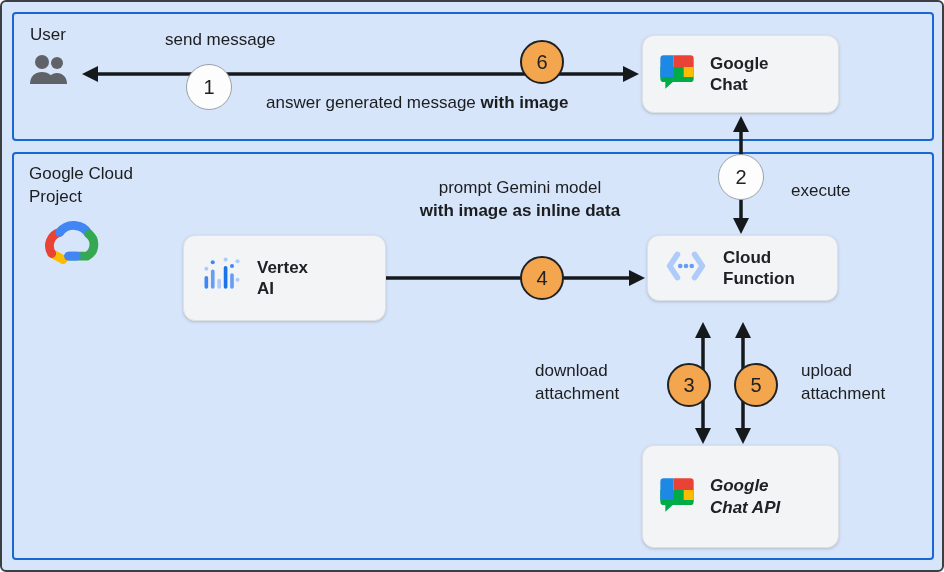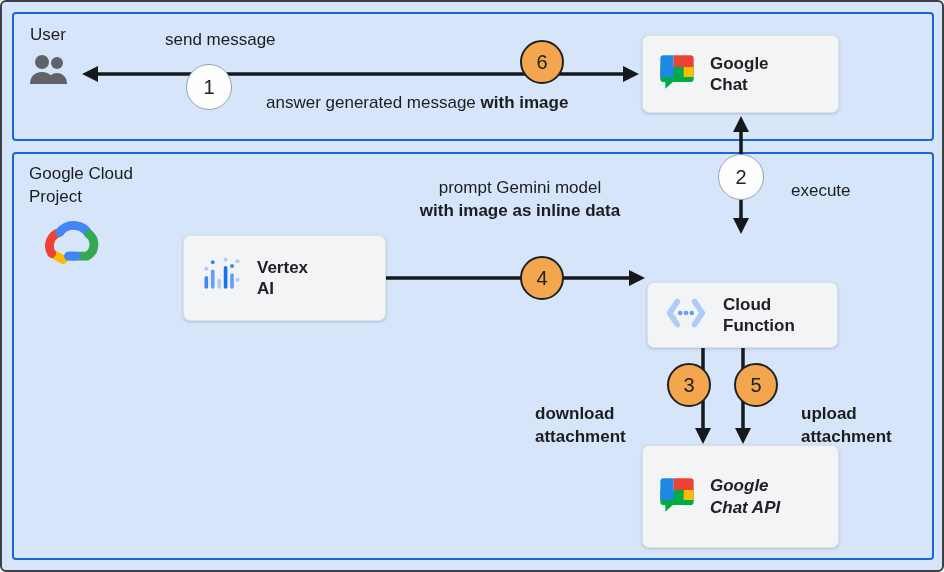--- a/index.html
+++ b/index.html
@@ -26,36 +26,36 @@
   #user-frame { left: 10px; top: 10px; width: 922px; height: 129px; }
   #gcp-frame  { left: 10px; top: 150px; width: 922px; height: 408px; }
 
   .arrows { position: absolute; left: 0; top: 0; z-index: 2; }
 
   .node {
     position: absolute;
     z-index: 3;
     background: #f2f4f5;
     border: 1px solid #dde1e3;
-    border-radius: 7px;
+    border-radius: 12px;
     box-shadow: 0 1px 3px rgba(60,64,67,0.25);
     display: flex;
     align-items: center;
     gap: 13px;
     padding: 0 14px;
   }
   .node-label {
     font-weight: 700;
     font-size: 17px;
     line-height: 1.25;
     color: #202124;
   }
   #chat-node     { left: 640px; top: 33px;  width: 197px; height: 78px; }
   #vertex-node   { left: 181px; top: 233px; width: 203px; height: 86px; }
-  #function-node { left: 645px; top: 233px; width: 191px; height: 66px; margin-top: 47px; }
+  #function-node { left: 645px; top: 233px; width: 191px; height: 66px; }
   #chatapi-node  { left: 640px; top: 443px; width: 197px; height: 103px; font-style: italic; }
 
   .step {
     position: absolute;
     z-index: 4;
     border-radius: 50%;
     display: flex;
     align-items: center;
     justify-content: center;
     font-size: 20px;
@@ -86,21 +86,21 @@
   #user-label   { left: 28px;  top: 22px; }
   #user-icon    { position: absolute; left: 26px; top: 50px; z-index: 3; }
   #send-label   { left: 163px; top: 27px; }
   #answer-label { left: 264px; top: 90px; }
   #gcp-label    { left: 27px;  top: 161px; width: 135px; }
   #cloud-logo   { position: absolute; left: 40px; top: 216px; z-index: 3; }
   #prompt-label { left: 380px; top: 175px; width: 276px; text-align: center; }
   #execute-label  { left: 789px; top: 178px; }
   #download-label { left: 533px; top: 358px; width: 112px; }
   #upload-label   { left: 799px; top: 358px; width: 112px; }
-  #download-label, #upload-label { font-weight: 700; margin-top: 43px; }
+  #download-label, #upload-label { font-weight: 400; }
 </style>
 </head>
 <body>
 
 <div class="canvas">
 
   <section class="frame" id="user-frame"></section>
   <section class="frame" id="gcp-frame"></section>
 
   <svg class="arrows" width="944" height="572">

